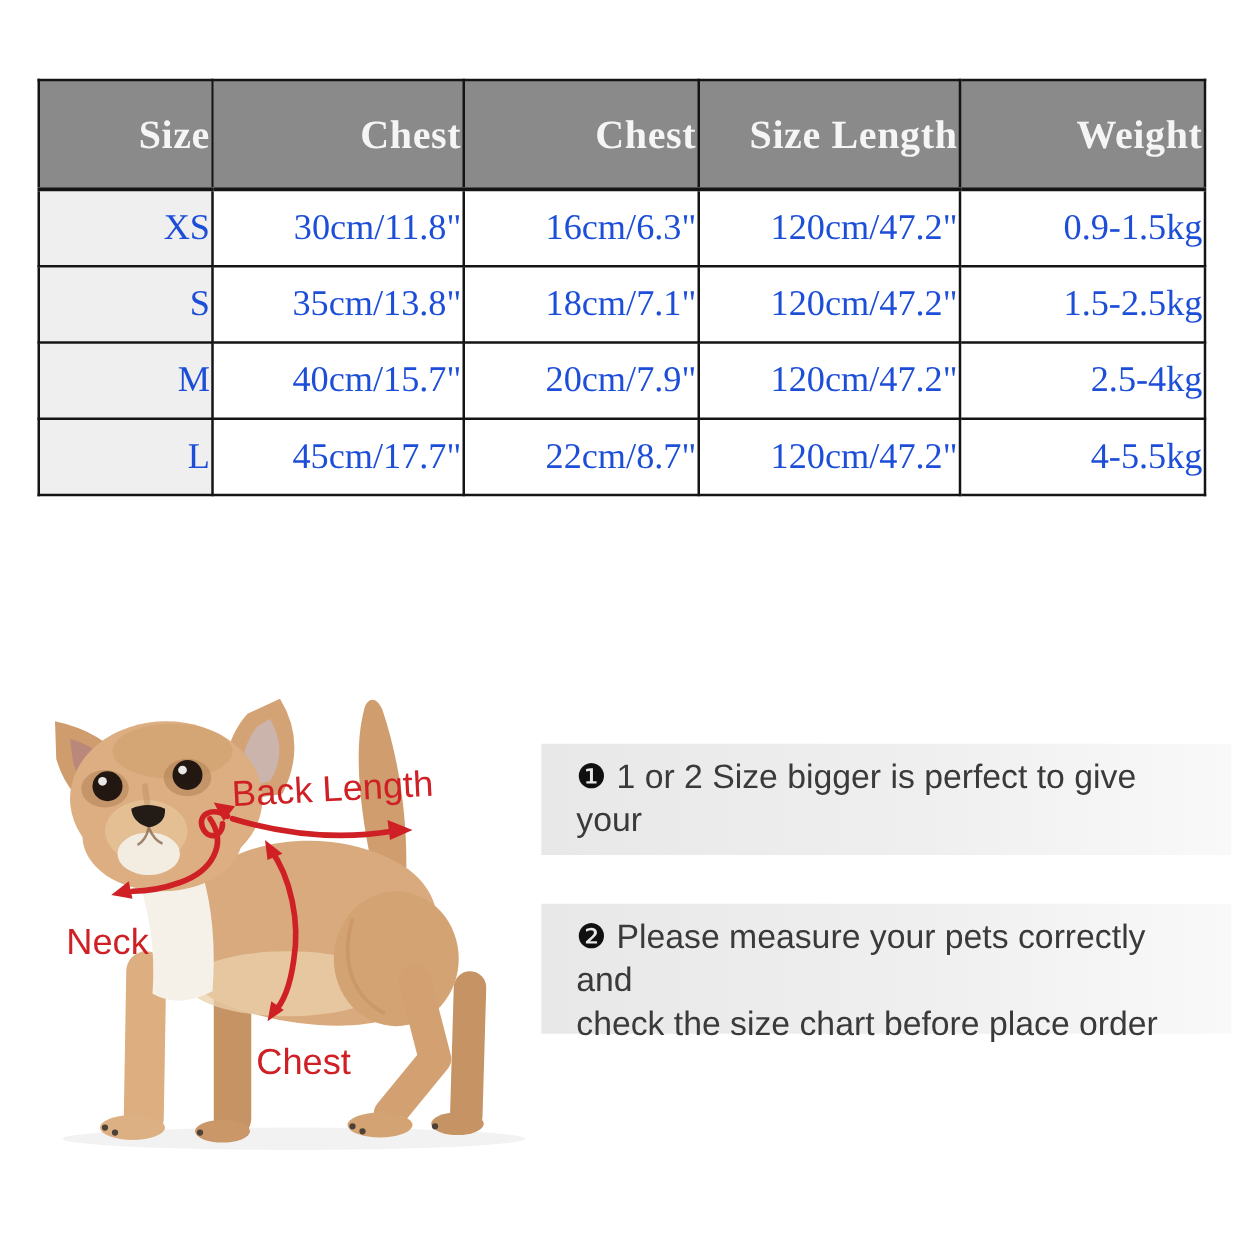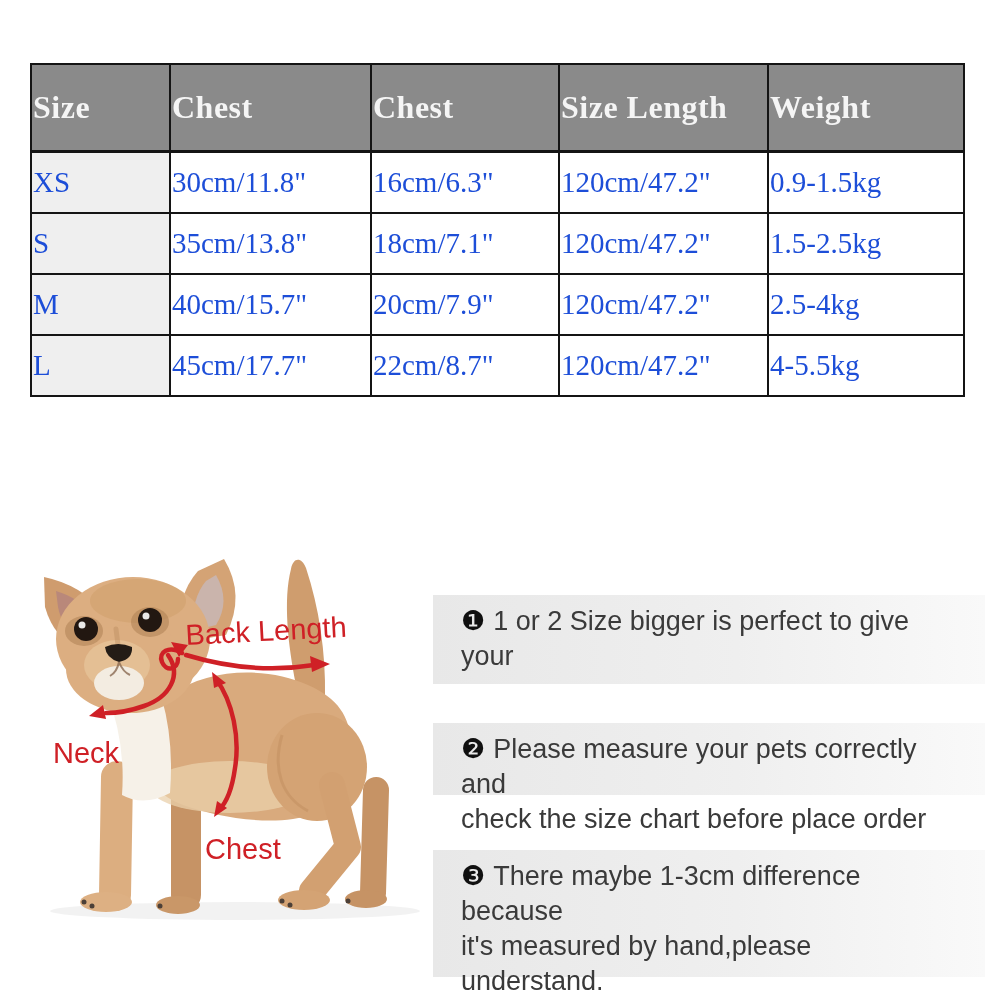--- a/index.html
+++ b/index.html
@@ -2,34 +2,34 @@
 <html><head>
 <meta charset="utf-8">
 <style>
   html,body{margin:0;padding:0;background:#ffffff;}
   .stage{position:relative;width:1000px;height:1000px;background:#ffffff;overflow:hidden;
          font-family:"Liberation Sans",sans-serif;}
 
   
   table.size-table{position:absolute;left:30px;top:63px;width:933px;border-collapse:collapse;
         table-layout:fixed;font-family:"Liberation Serif",serif;}
-  table.size-table th, table.size-table td{border:2px solid #141414;text-align:left;vertical-align:middle;
+  table.size-table th, table.size-table td{border:2px solid #141414;text-align:right;vertical-align:middle;
         overflow:hidden;white-space:nowrap;}
   table.size-table th{height:83px;background:#8a8a8a;color:#f5f5f5;font-weight:bold;font-size:32px;
         border-bottom:3px solid #141414;letter-spacing:.5px;}
   table.size-table td{height:57px;font-size:29px;color:#1d4ed8;background:#ffffff;}
   table.size-table td.size-col{background:#efefef;}
 
   
   .note{position:absolute;left:433px;width:552px;
         background:linear-gradient(90deg,#e8e8e8 0%,#efefef 55%,#f9f9f9 100%);
         color:#3a3a3a;font-size:27px;line-height:35px;padding:9px 28px;box-sizing:border-box;margin-top:32px;}
   .note .bullet{color:#101010;margin-right:8px;}
   .note-1{top:563px;height:89px;}
-  .note-2{top:691px;height:72px;}
+  .note-2{top:691px;height:104px;}
   .note-3{top:818px;height:127px;}
 
   
   svg.dog{position:absolute;left:20px;top:545px;width:420px;height:400px;}
   svg.dog text{font-family:"Liberation Sans",sans-serif;font-size:29px;}
 </style>
 </head>
 <body>
 
 <div class="stage">
@@ -148,19 +148,14 @@
     <text x="185" y="314" fill="#cf2026">Chest</text>
   </svg>
 
   <div class="note note-1">
     <span class="bullet">❶</span><span>1 or 2 Size bigger is perfect to give your</span><br>
   </div>
   <div class="note note-2">
     <span class="bullet">❷</span><span>Please measure your pets correctly and</span><br>
     <span>check the size chart before place order</span>
   </div>
-  <div class="note note-3">
-    <span class="bullet">❸</span><span>There maybe 1-3cm difference because</span><br>
-    <span>it's measured by hand,please understand.</span><br>
-    <span>Thanks</span>
-  </div>
 
 </div>
 
 </body></html>

